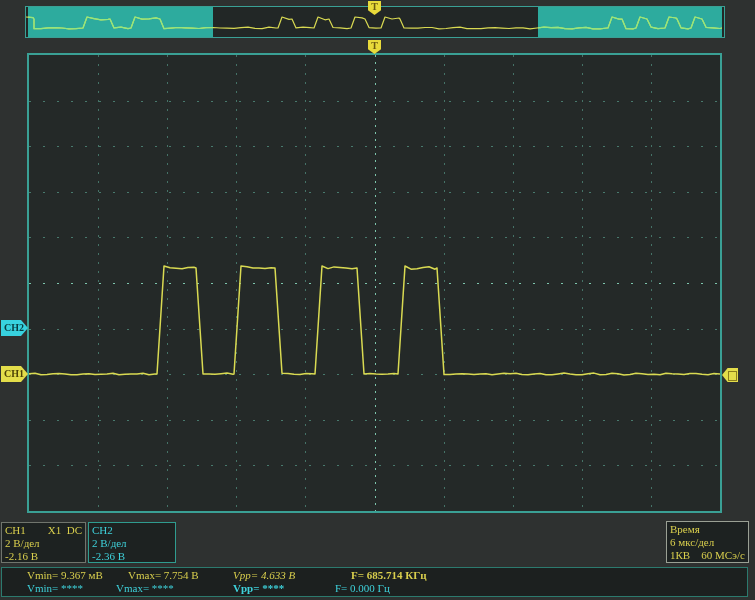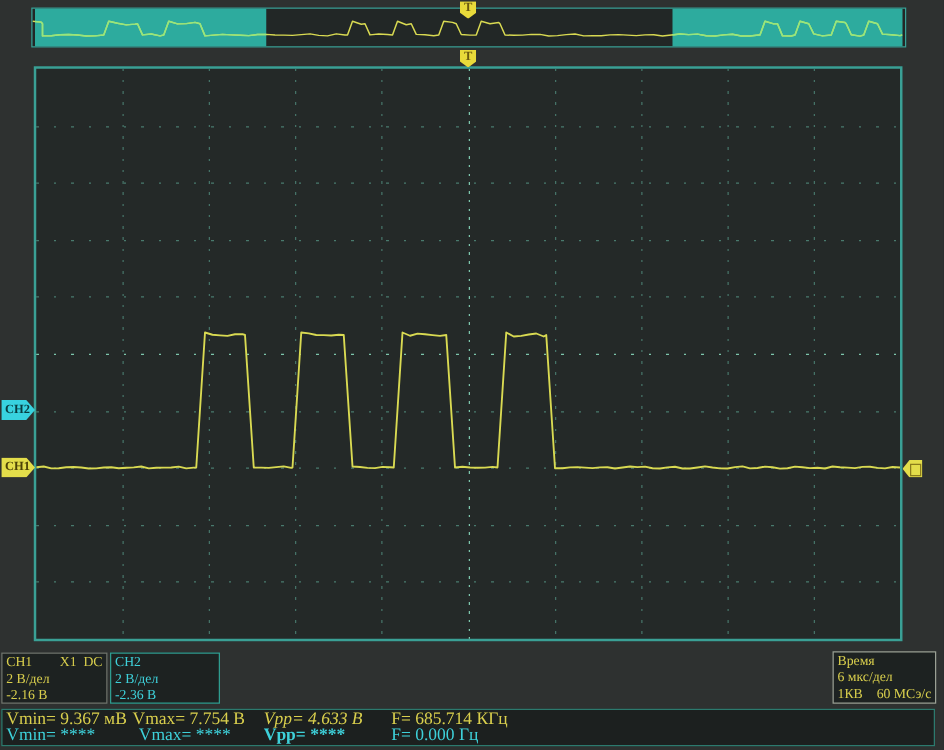--- a/index.html
+++ b/index.html
@@ -53,21 +53,21 @@
   .yellow { color:#d9cf4d; }
   .cyan   { color:#3ed1da; }
   .row-between { display:flex; justify-content:space-between; }
   .row-right { }
   .ch1-box  { left:1px;  top:522px; width:85px; height:41px; border:1px solid #70756d; }
   .ch2-box  { left:88px; top:522px; width:88px; height:41px; border:1px solid #2f9c8f; }
   .time-box { left:666px;top:521px; width:83px; height:42px; border:1px solid #9aa094; }
   .meas-box { left:1px;  top:567px; width:747px; height:30px; border:1px solid #2c7a6e; background:#1c201f; }
   .meas-row { position:absolute; left:0; right:0; height:13px; }
   .meas-row.r1 { top:1px; } .meas-row.r2 { top:14px; }
-  .meas-cell { position:absolute; white-space:nowrap; font-size:14px; }
+  .meas-cell { position:absolute; white-space:nowrap; font-size:11px;margin-left:22px; }
 </style>
 </head>
 <body>
 
 <div class="topbar">
     <div class="teal-region" style="left: 2px; width: 185px;"></div>
     <div class="teal-region" style="left: 512px; width: 184px;"></div>
     <svg width="696" height="30" viewBox="0 0 696 30">
       <path d="M0.0,10.0 L7.0,10.7 L8.0,12.0 L8.0,21.7 L15.0,21.6 L22.0,20.8 L29.0,20.6 L36.0,21.0 L43.0,21.8 L50.0,21.7 L57.0,21.0 L61.0,10.0 L68.0,11.6 L75.0,12.9 L82.0,12.3 L84.0,12.0 L88.0,20.9 L95.0,20.2 L102.0,21.7 L105.0,21.0 L109.0,10.0 L116.0,12.1 L123.0,11.9 L130.0,10.9 L134.0,12.0 L138.0,21.7 L145.0,21.1 L152.0,20.5 L159.0,20.9 L166.0,21.2 L173.0,21.5 L180.0,20.6 L187.0,20.5 L194.0,21.0 L201.0,21.1 L208.0,21.3 L215.0,20.7 L222.0,20.1 L229.0,21.3 L236.0,21.7 L243.0,20.1 L250.0,21.0 L252.0,21.0 L256.0,10.0 L263.0,12.4 L266.0,12.0 L270.0,20.9 L277.0,20.2 L284.0,20.6 L288.0,21.0 L292.0,10.0 L299.0,12.8 L303.0,12.0 L307.0,20.5 L314.0,20.8 L321.0,21.6 L325.0,21.0 L329.0,10.0 L336.0,10.9 L339.0,12.0 L343.0,20.6 L350.0,21.1 L355.0,21.0 L359.0,10.0 L366.0,12.0 L373.0,11.0 L374.0,12.0 L378.0,21.0 L385.0,21.2 L392.0,21.1 L399.0,20.5 L406.0,20.5 L413.0,21.8 L420.0,21.5 L427.0,20.7 L434.0,20.2 L441.0,21.7 L448.0,21.6 L455.0,21.6 L462.0,20.9 L469.0,20.7 L476.0,21.1 L483.0,21.5 L490.0,20.9 L497.0,20.8 L504.0,21.8 L511.0,21.0 L518.0,20.2 L525.0,20.7 L532.0,20.3 L539.0,21.6 L546.0,21.8 L553.0,20.9 L560.0,20.4 L567.0,21.8 L574.0,21.8 L581.0,21.0 L582.0,21.0 L586.0,10.0 L593.0,12.1 L596.0,12.0 L600.0,21.7 L607.0,21.8 L610.0,21.0 L614.0,10.0 L621.0,12.0 L625.0,20.1 L632.0,21.7 L639.0,21.0 L643.0,10.0 L650.0,11.0 L651.0,12.0 L655.0,20.8 L662.0,21.9 L665.0,21.0 L669.0,10.0 L676.0,12.0 L680.0,20.3 L687.0,20.8 L694.0,21.5 L696.0,21.0" fill="none" stroke="#d9da52" stroke-width="1.2" stroke-linejoin="round"></path>
       <clipPath id="tealclip">
@@ -135,21 +135,21 @@
     <span>1КВ</span>
     <span>60 МСэ/с</span>
   </div>
 </div>
 
 <div class="infobox meas-box">
   <div class="meas-row r1 yellow">
     <span class="meas-cell" style="left: 3px;">Vmin= 9.367 мВ</span>
     <span class="meas-cell" style="left: 104px;">Vmax= 7.754 В</span>
     <span class="meas-cell" style="left: 209px; font-style: italic;">Vpp= 4.633 В</span>
-    <span class="meas-cell" style="left: 311px;">F= 685.714 КГц</span>
+    <span class="meas-cell" style="left: 327px; font-weight: bold;">F= 685.714 КГц</span>
   </div>
   <div class="meas-row r2 cyan">
     <span class="meas-cell" style="left: 3px;">Vmin= ****</span>
-    <span class="meas-cell" style="left: 109px; text-align: center;">Vmax= ****</span>
+    <span class="meas-cell" style="left: 92px; text-align: center;">Vmax= ****</span>
     <span class="meas-cell" style="left: 209px; font-weight: bold;">Vpp= ****</span>
     <span class="meas-cell" style="left: 311px;">F= 0.000 Гц</span>
   </div>
 </div>
 
 </body></html>

